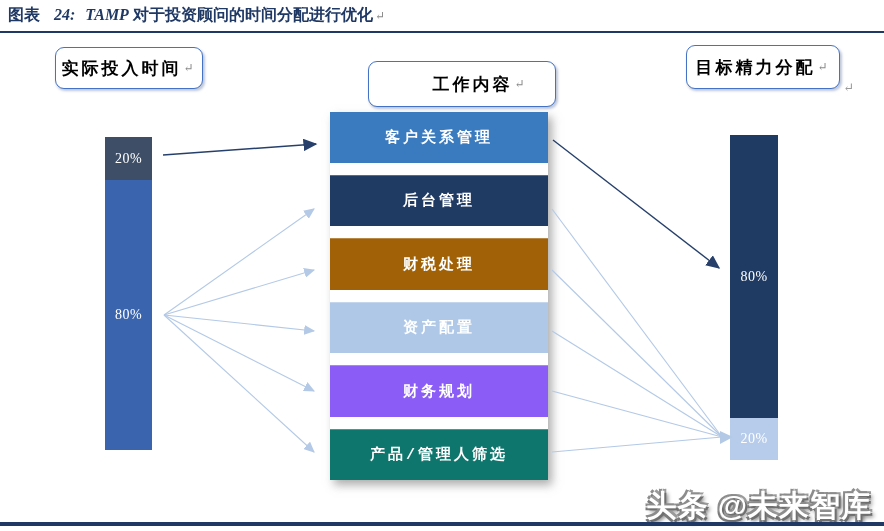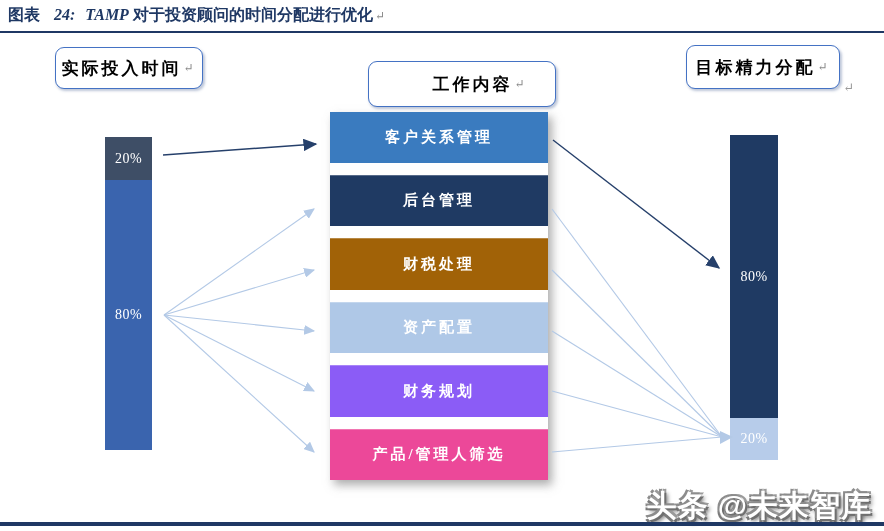--- a/index.html
+++ b/index.html
@@ -95,21 +95,21 @@
     <div class="bar-seg" style="height: 43px; background: rgb(62, 78, 102);">20%</div>
     <div class="bar-seg" style="height: 270px; background: rgb(58, 100, 174);">80%</div>
   </div>
 
   <div class="stack">
     <div class="stack-item" style="background: rgb(58, 123, 191);">客户关系管理</div>
     <div class="stack-item" style="background: rgb(31, 58, 99);">后台管理</div>
     <div class="stack-item" style="background: #a16207;">财税处理</div>
     <div class="stack-item" style="background: rgb(175, 200, 231);">资产配置</div>
     <div class="stack-item" style="background: #8b5cf6;">财务规划</div>
-    <div class="stack-item" style="background: #ec4899;">产品/管理人筛选</div>
+    <div class="stack-item" style="background: #0f766e; font-family: Liberation Mono, monospace;">产品/管理人筛选</div>
   </div>
 
   <div class="bar" id="right-bar">
     <div class="bar-seg" style="height: 283px; background: rgb(31, 58, 99);">80%</div>
     <div class="bar-seg" style="height: 42px; background: rgb(183, 204, 234);">20%</div>
   </div>
 
   <svg class="arrows" viewBox="0 0 884 531" xmlns="http://www.w3.org/2000/svg">
     <defs>
       <marker id="arrow-dark" markerWidth="11" markerHeight="9" refX="9" refY="4.5" orient="auto">

